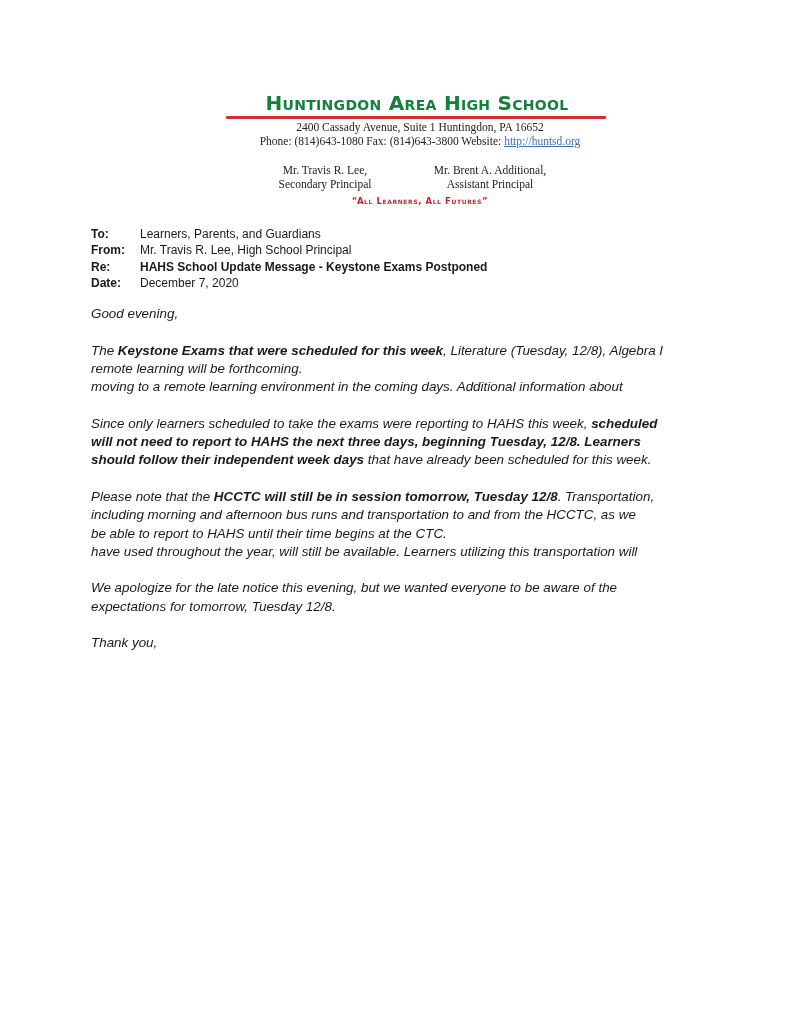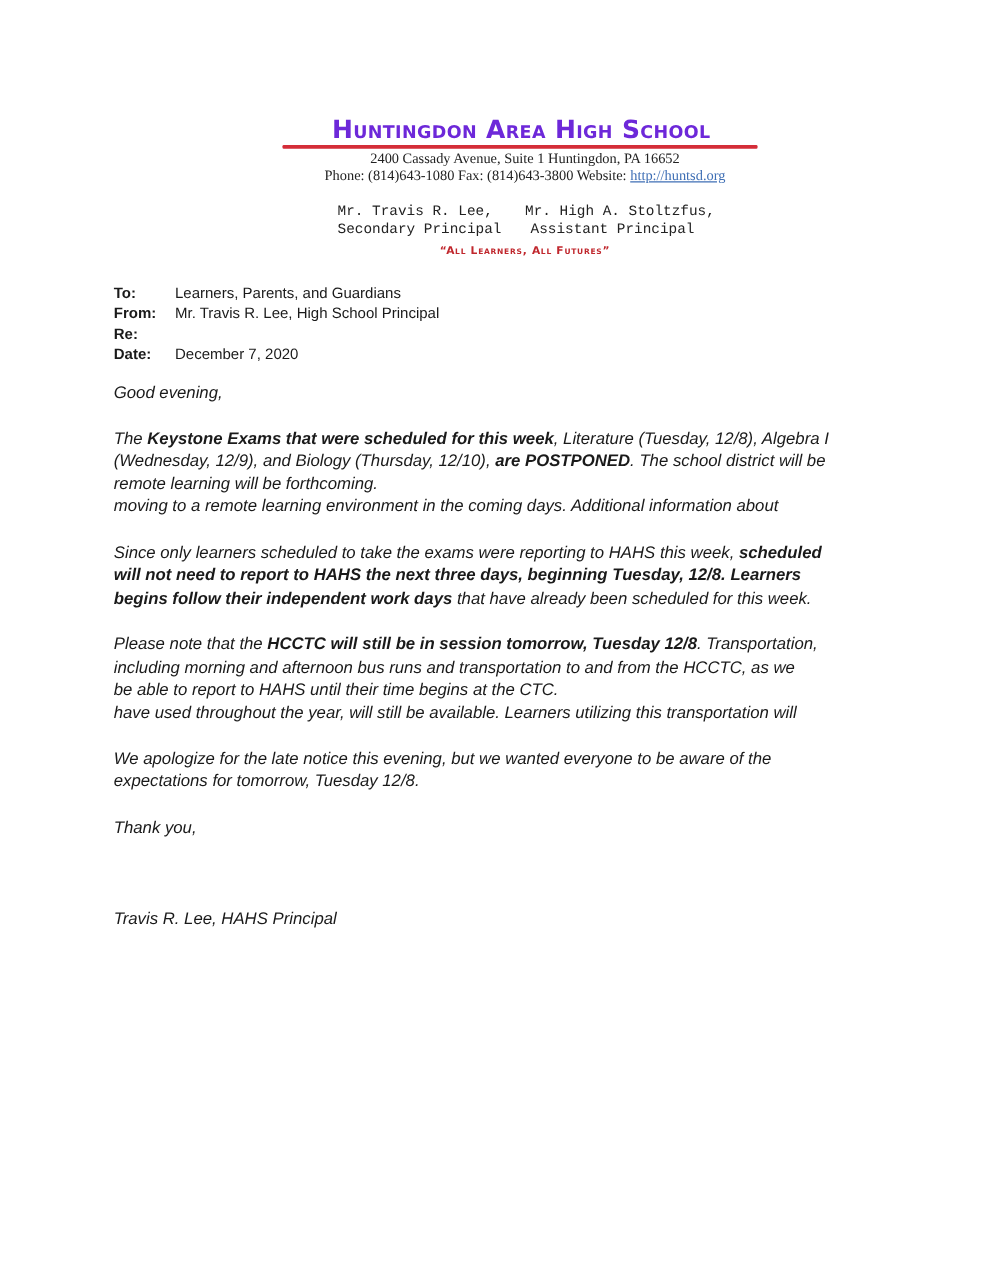--- a/index.html
+++ b/index.html
@@ -24,21 +24,21 @@
     .school-name {
       position: absolute;
       left: 231px;
       top: 92px;
       width: 372px;
       text-align: center;
       font-family: "DejaVu Sans", sans-serif;
       font-weight: bold;
       font-size: 20px;
       letter-spacing: 0.3px;
-      color: #6d28d9;
+      color: #15803d;
       white-space: nowrap;
       font-variant: small-caps;
       line-height: 22px;
     }
     .red-rule {
       position: absolute;
       left: 226px;
       top: 116px;
       width: 380px;
       height: 3px;
@@ -56,21 +56,21 @@
       white-space: nowrap;
     }
     .addr-1 { top: 121px; }
     .addr-2 { top: 135px; }
     .addr a {
       color: #3f6fb5;
       text-decoration: underline;
     }
     .officer {
       position: absolute;
-      font-family: Liberation Mono, monospace;
+      font-family: Liberation Serif, serif;
       font-size: 11.5px;
       color: #222;
       text-align: center;
       line-height: 14px;
       white-space: nowrap;
     }
     .officer-1 { left: 270px; top: 163px; width: 110px; }
     .officer-2 { left: 420px; top: 163px; width: 140px; }
     .motto {
       position: absolute;
@@ -121,77 +121,73 @@
   <div class="red-rule"></div>
   <div class="addr addr-1">2400 Cassady Avenue, Suite 1  Huntingdon, PA  16652</div>
   <div class="addr addr-2">
     <span>Phone: (814)643-1080  Fax: (814)643-3800  Website: </span><a>http://huntsd.org</a>
   </div>
   <div class="officer officer-1">
     <div>Mr. Travis R. Lee,</div>
     <div>Secondary Principal</div>
   </div>
   <div class="officer officer-2">
-    <div>Mr. High A. Stoltzfus,</div>
+    <div>Mr. Brent A. Additional,</div>
     <div>Assistant Principal</div>
   </div>
   <div class="motto">“All Learners, All Futures”</div>
 </div>
 
 <div class="memo-head">
   <div class="memo-row">
     <span class="memo-label">To:</span>
     <span class="memo-value">Learners, Parents, and Guardians</span>
   </div>
   <div class="memo-row">
     <span class="memo-label">From:</span>
     <span class="memo-value">Mr. Travis R. Lee, High School Principal</span>
   </div>
   <div class="memo-row">
     <span class="memo-label">Re:</span>
+    <span class="memo-value bold">HAHS School Update Message - Keystone Exams Postponed</span>
   </div>
   <div class="memo-row">
     <span class="memo-label">Date:</span>
     <span class="memo-value">December 7, 2020</span>
   </div>
 </div>
 
 <div class="body-text">
   <div class="para">
     <span class="ln">Good evening,</span>
   </div>
 
   <div class="para">
     <span class="ln"><span>The </span><b>Keystone Exams that were scheduled for this week</b><span>, Literature (Tuesday, 12/8), Algebra I</span></span>
-    <span class="ln"><span>(Wednesday, 12/9), and Biology (Thursday, 12/10), </span><b>are POSTPONED</b><span>.  The school district will be</span></span>
     <span class="ln">remote learning will be forthcoming.</span>
     <span class="ln">moving to a remote learning environment in the coming days.   Additional information about</span>
   </div>
 
   <div class="para">
     <span class="ln"><span>Since only learners scheduled to take the exams were reporting to HAHS this week, </span><b>scheduled</b></span>
     <span class="ln"><b>will not need to report to HAHS the next three days, beginning Tuesday, 12/8.  Learners</b></span>
-    <span class="ln"><b>begins follow their independent work days</b><span> that have already been scheduled for this week.</span></span>
+    <span class="ln"><b>should follow their independent week days</b><span> that have already been scheduled for this week.</span></span>
   </div>
 
   <div class="para">
     <span class="ln"><span>Please note that the </span><b>HCCTC will still be in session tomorrow, Tuesday 12/8</b><span>.  Transportation,</span></span>
     <span class="ln">including morning and afternoon bus runs and transportation to and from the HCCTC, as we</span>
     <span class="ln">be able to report to HAHS until their time begins at the CTC.</span>
     <span class="ln">have used throughout the year, will still be available.  Learners utilizing this transportation will</span>
   </div>
 
   <div class="para">
     <span class="ln">We apologize for the late notice this evening, but we wanted everyone to be aware of the</span>
     <span class="ln">expectations for tomorrow, Tuesday 12/8.</span>
   </div>
 
   <div class="para">
     <span class="ln">Thank you,</span>
   </div>
 
   <div class="spacer-sign"></div>
 
-  <div>
-    <span class="ln">Travis R. Lee,</span>
-    <span class="ln">HAHS Principal</span>
-  </div>
 </div>
 
 </body></html>

